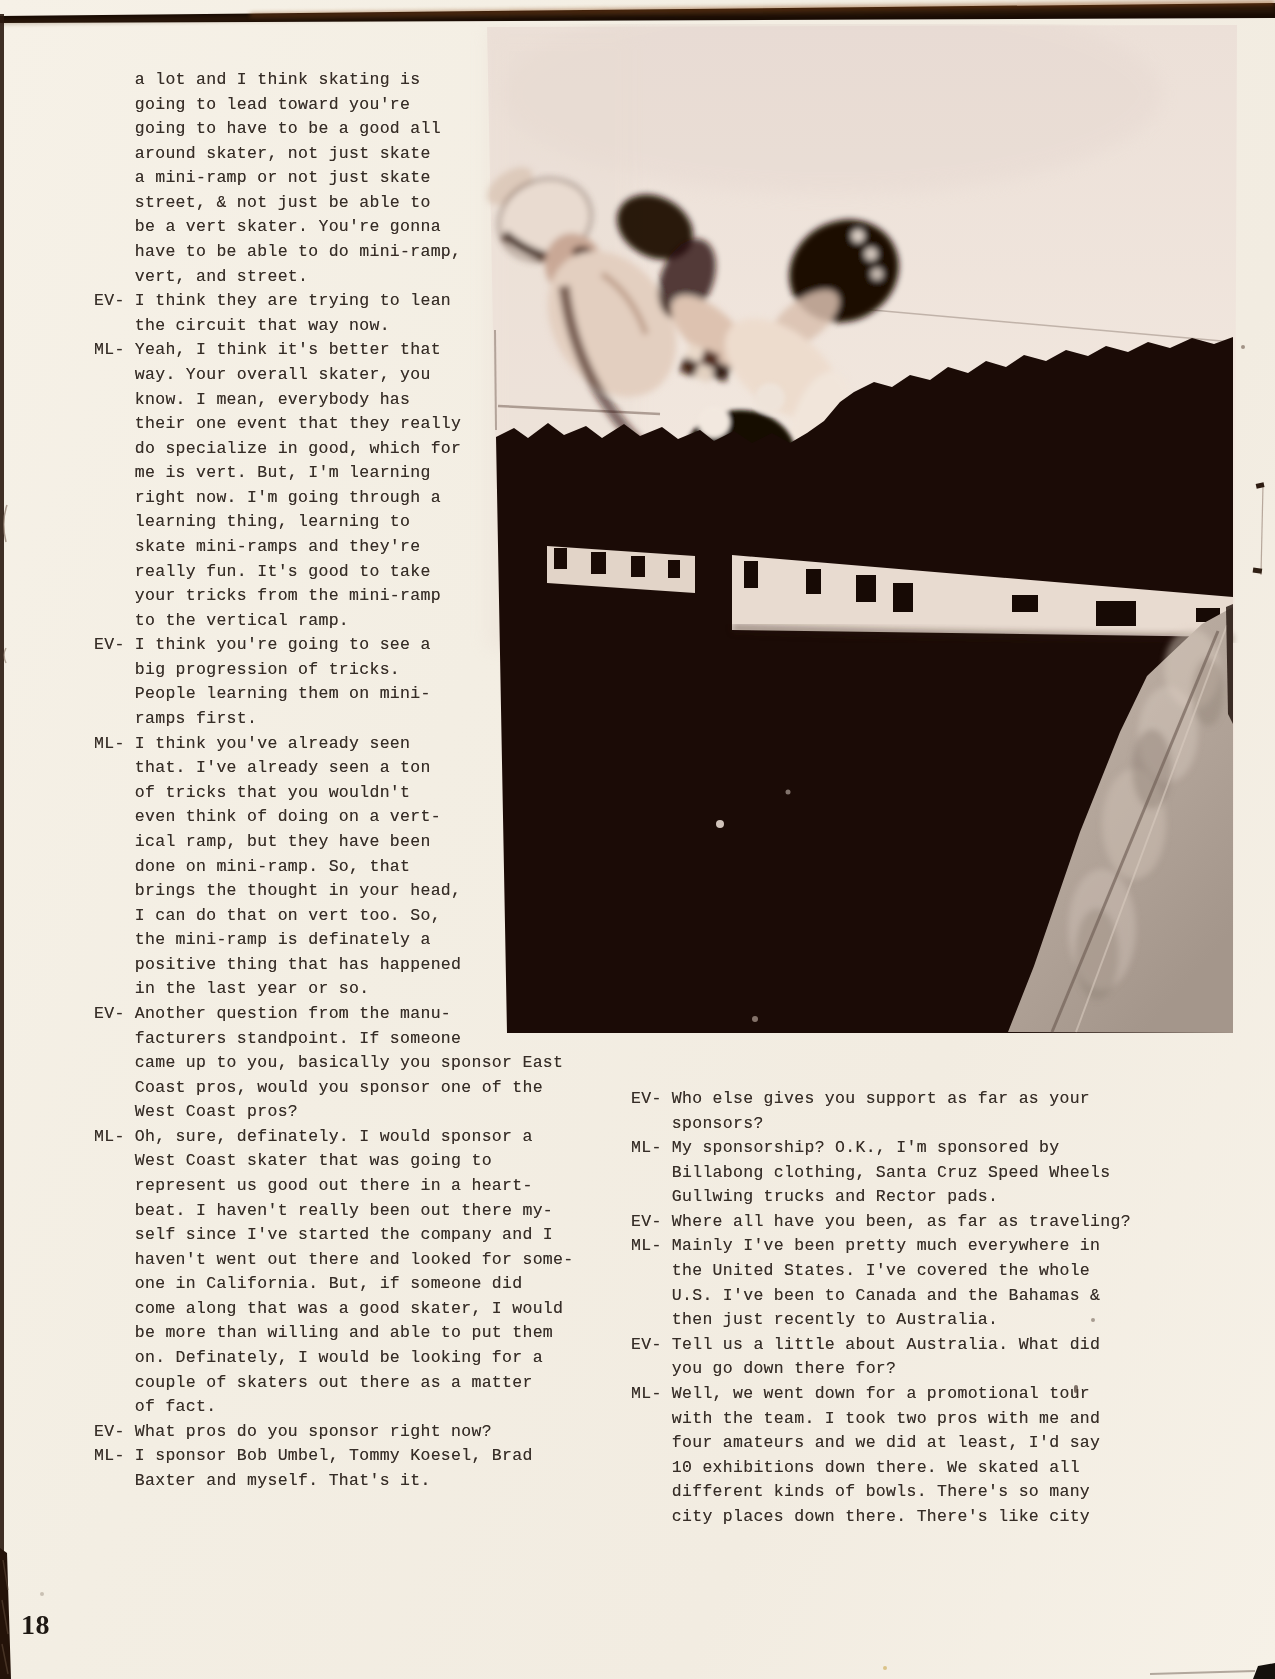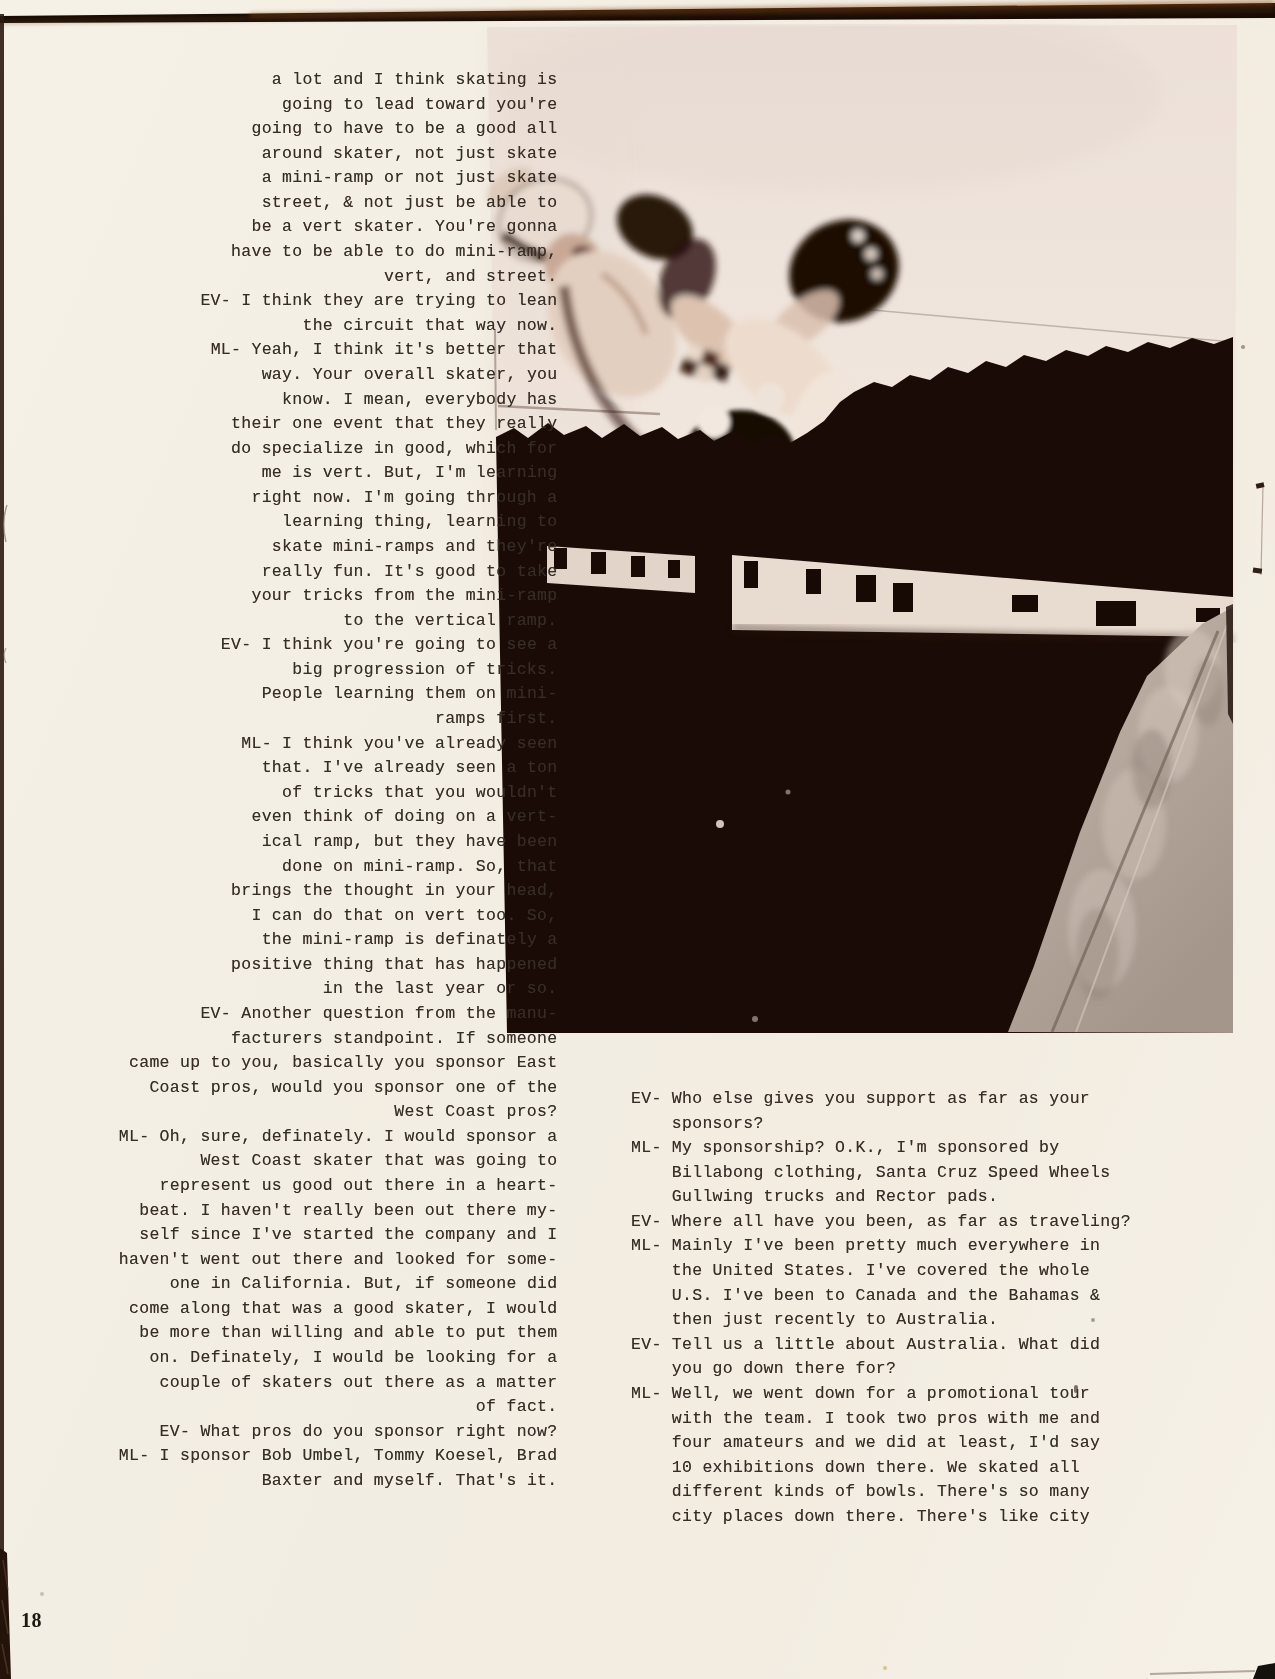--- a/index.html
+++ b/index.html
@@ -6,27 +6,27 @@
   .page{
     position:relative;width:1275px;height:1679px;overflow:hidden;
     background:linear-gradient(113deg,#f6f1e7 0%,#f3eee3 38%,#f2ece1 70%,#f6f1e7 100%);
     font-family:"Liberation Mono","DejaVu Sans Mono",monospace;
   }
   .tcol{
     position:absolute;white-space:pre;
     font-size:16.5px;line-height:24.58px;letter-spacing:.3px;
     color:#362d27;text-shadow:0 0 .4px rgba(54,45,39,.55);
   }
-  .tcol-left{left:78px;top:68px;text-align:right;}
+  .tcol-left{left:94px;top:68px;}
   .tcol-right{left:631px;top:1051px;margin-top:36px;}
   .tline{height:24.58px;}
   .page-num{
     position:absolute;left:21px;top:1609px;
     font-family:"Liberation Serif","DejaVu Serif",serif;
-    font-weight:bold;font-size:20px;color:#1e1813;letter-spacing:.5px;
+    font-weight:bold;font-size:28px;color:#1e1813;letter-spacing:.5px;
   }
   .photo-svg{position:absolute;left:452px;top:24px;}
   .overlay-svg{position:absolute;left:0;top:0;pointer-events:none;}
 </style>
 </head>
 <body>
 
 <div class="page">
 
   <svg class="photo-svg" width="790" height="1012" viewBox="0 0 790 1012" aria-hidden="true">

